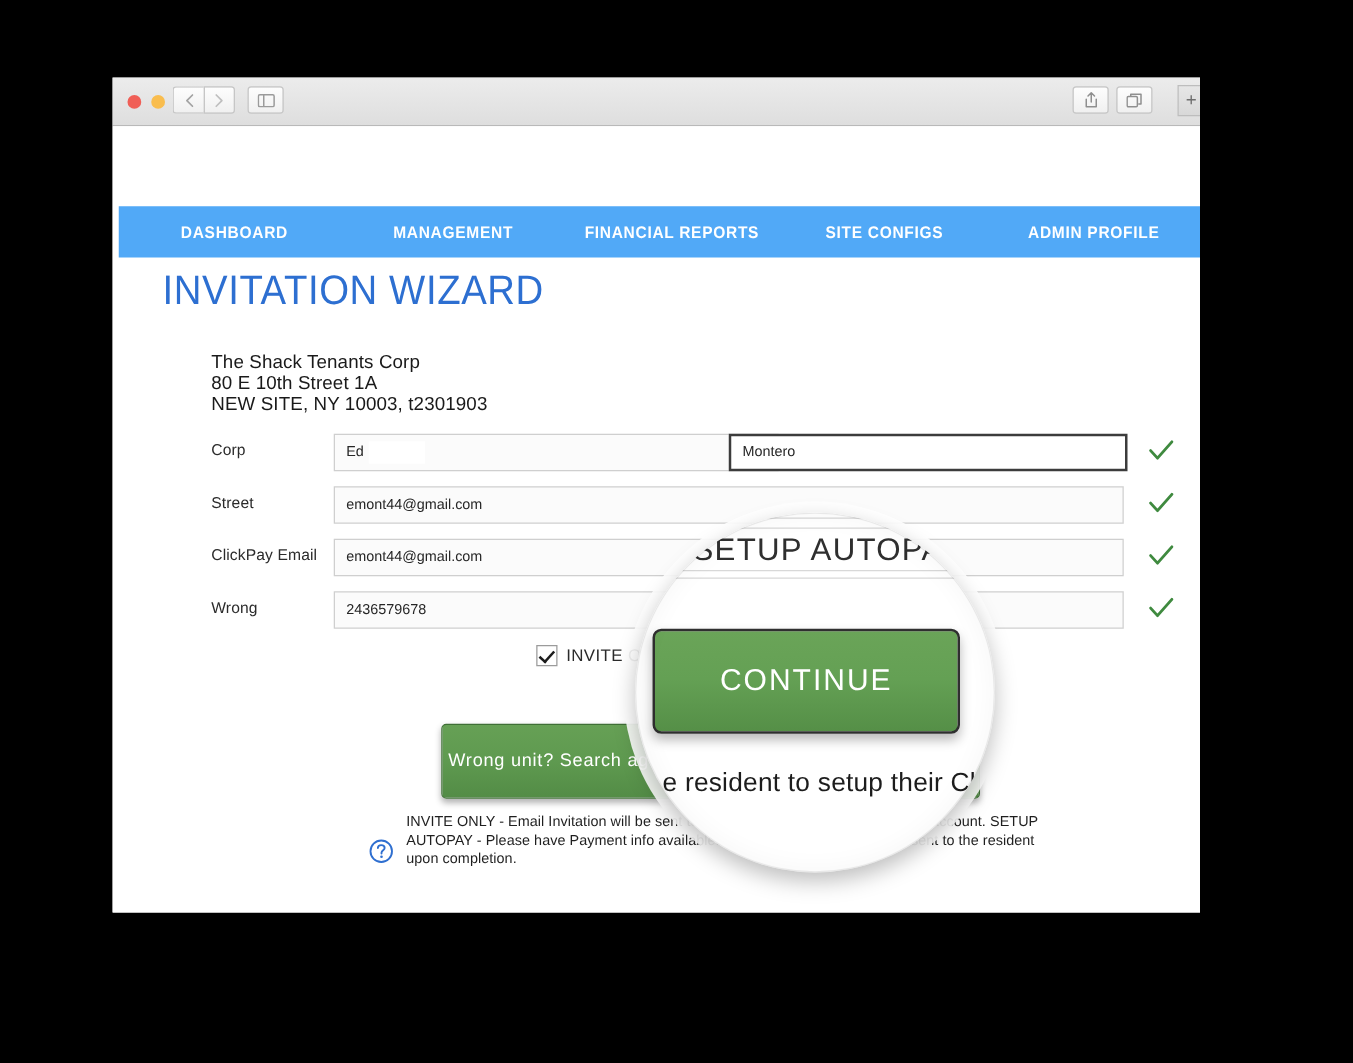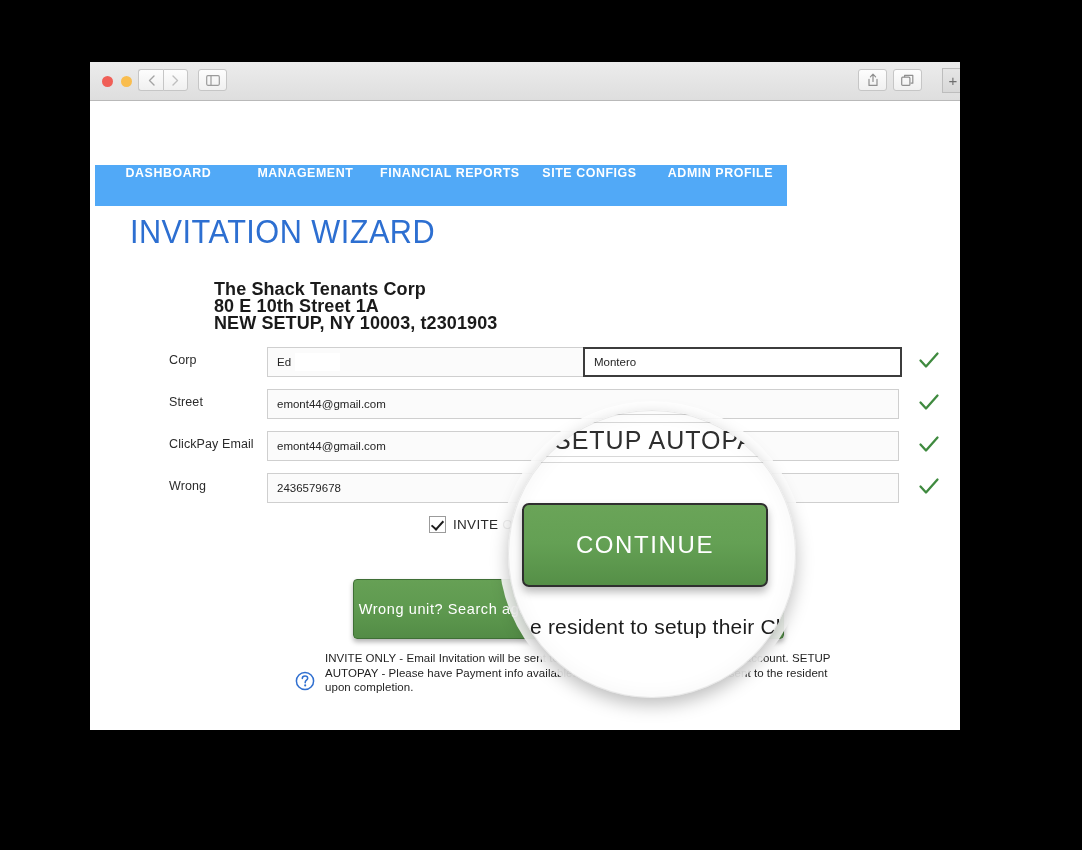--- a/index.html
+++ b/index.html
@@ -92,24 +92,25 @@
   #page-body {
     position: relative;
     background: #ffffff;
     height: 630px;
   }
 
   #nav-bar {
     position: absolute;
     left: 5px;
     top: 64px;
-    width: 692px;
+    width: 986px;
     height: 41px;
     background: #51a9f7;
     display: flex;
+    align-items: center;
   }
   .nav-item {
     color: #ffffff;
     font-family: "Liberation Sans Narrow", "Liberation Sans", sans-serif;
     font-weight: bold;
     font-size: 13.5px;
     letter-spacing: 0.6px;
     text-align: center;
     transform: scaleX(0.92);
     white-space: nowrap;
@@ -131,26 +132,25 @@
     transform: scaleX(0.93);
     transform-origin: left center;
     white-space: nowrap;
   }
 
   
   #address-block {
     position: absolute;
     left: 79px;
     top: 180px;
-    font-size: 18px;
-    font-weight: bold;
+    font-size: 15px;
+    font-weight: normal;
     color: #1a1a1a;
     line-height: 17px;
     letter-spacing: 0.1px;
-    margin-left: 45px;
   }
 
   
   #form-area { position: absolute; left: 0; top: 0; width: 100%; }
   .form-row {
     position: absolute;
     left: 79px;
     width: 760px;
     height: 30px;
   }
@@ -433,21 +433,21 @@
       <div class="nav-item" id="nav-financial">FINANCIAL REPORTS</div>
       <div class="nav-item" id="nav-configs">SITE CONFIGS</div>
       <div class="nav-item" id="nav-admin">ADMIN PROFILE</div>
     </div>
 
     <div id="page-title">INVITATION WIZARD</div>
 
     <div id="address-block">
       <div>The Shack Tenants Corp</div>
       <div>80 E 10th Street 1A</div>
-      <div>NEW SETUP, NY 10003, t2301903</div>
+      <div>NEW SITE, NY 10003, t2301903</div>
     </div>
 
     <div id="form-area">
 
       <div class="form-row" id="row-name">
         <div class="field-label">Corp</div>
         <input class="field-input half1" value="Ed" style="">
         <div class="sel-highlight"></div>
         <input class="field-input half2" value="Montero" style="">
         <svg class="check-ok" viewBox="0 0 24 24">

